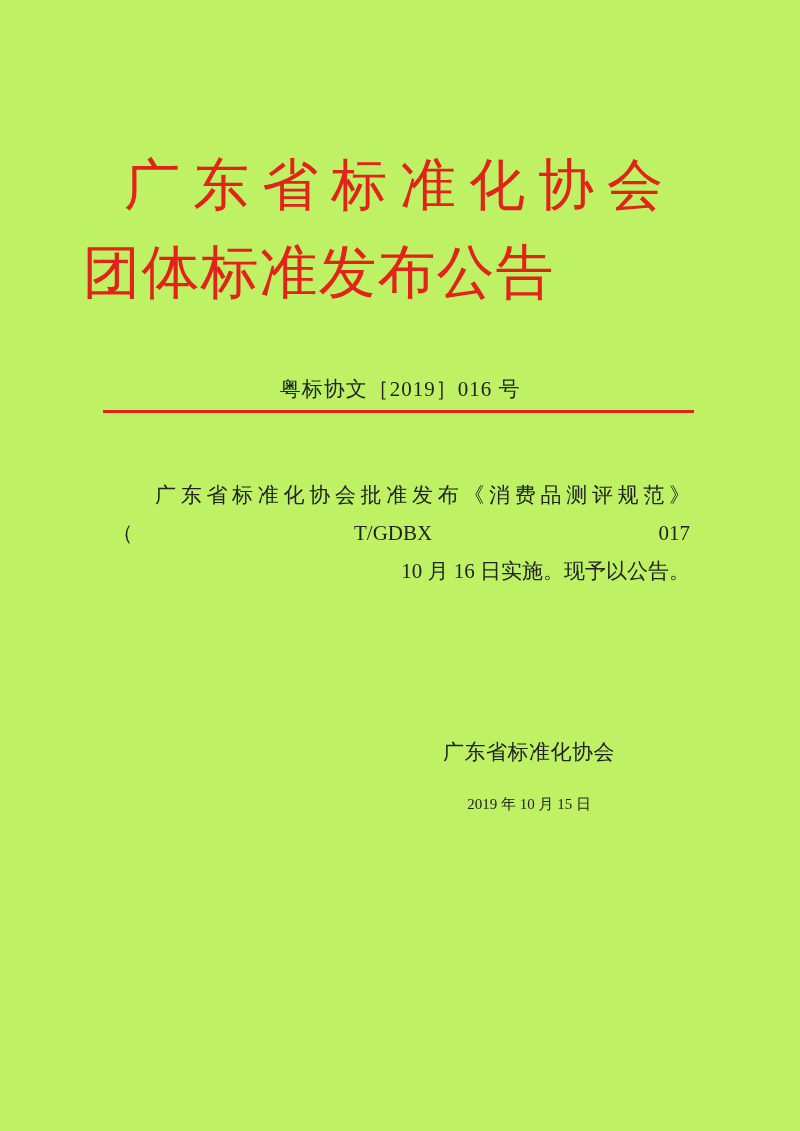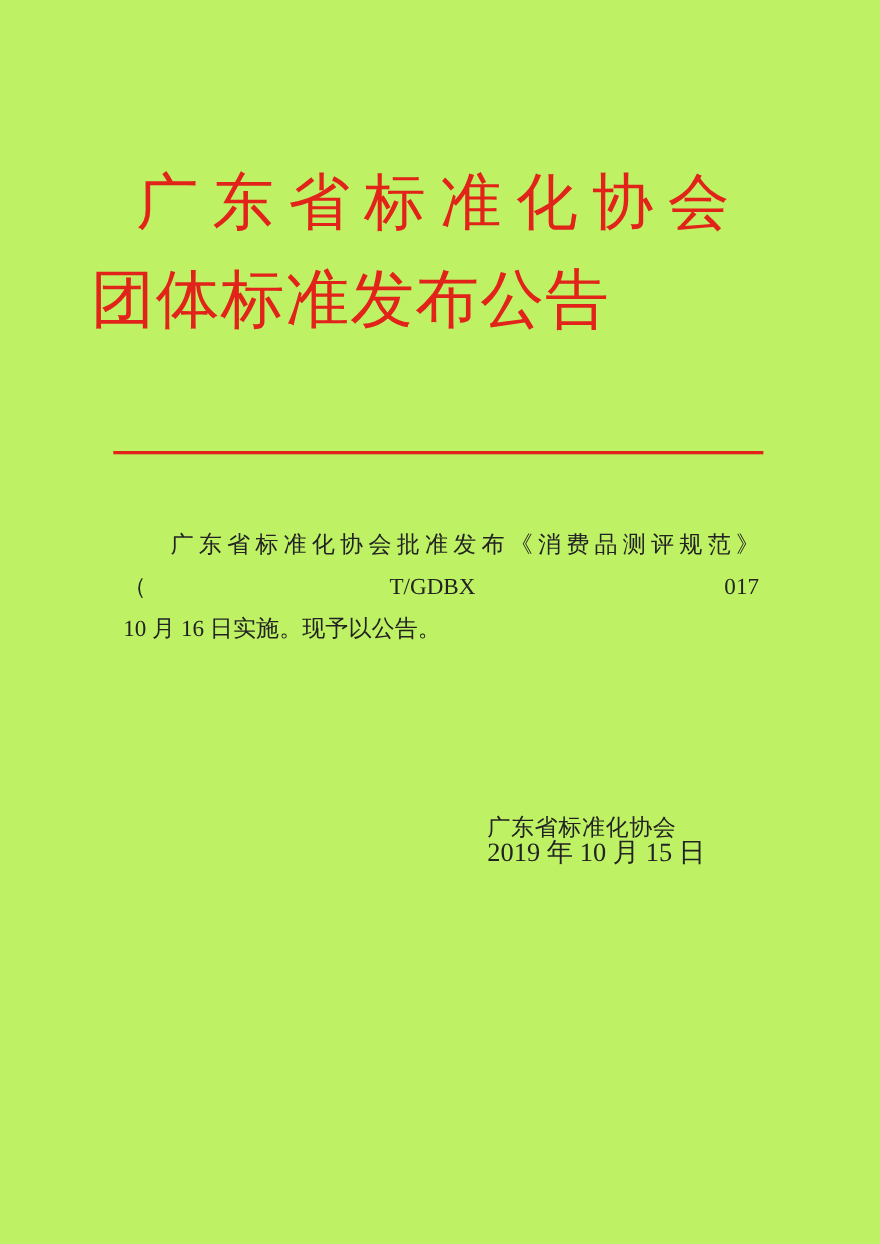--- a/index.html
+++ b/index.html
@@ -68,56 +68,57 @@
   }
   .body-text {
     position: absolute;
     top: 476px;
     left: 112px;
     width: 578px;
     font-size: 21px;
     line-height: 38px;
     color: var(--ink);
   }
-  .body-line { width: 100%; }
+  .body-line { width: 100%; text-align: right; }
   .body-line.justify {
     text-align: justify;
     text-align-last: justify;
   }
   .body-line.indent { text-indent: 43px; }
   .signature-block {
     position: absolute;
     top: 740px;
     left: 443px;
     width: 172px;
     text-align: center;
     color: var(--ink);
   }
   .sig-org {
     font-size: 21px;
     line-height: 24px;
     letter-spacing: 0.5px;
     white-space: nowrap;
   }
   .sig-date {
-    margin-top: 0;
-    font-size: 24px;
+    margin-top: 28px;
+    font-size: 15px;
     line-height: 24px;
     white-space: nowrap;
   }
 </style>
 </head>
 <body>
 
 <div class="page">
 
   <div class="title-line1">广东省标准化协会</div>
 
   <div class="title-line2">团体标准发布公告</div>
 
+  <div class="doc-number">粤标协文［2019］016 号</div>
 
   <div class="red-rule"></div>
 
   <div class="body-text">
     <div class="body-line indent justify">广东省标准化协会批准发布《消费品测评规范》（T/GDBX 017</div>
     <div class="body-line">10 月 16 日实施。现予以公告。</div>
   </div>
 
   <div class="signature-block">
     <div class="sig-org">广东省标准化协会</div>

